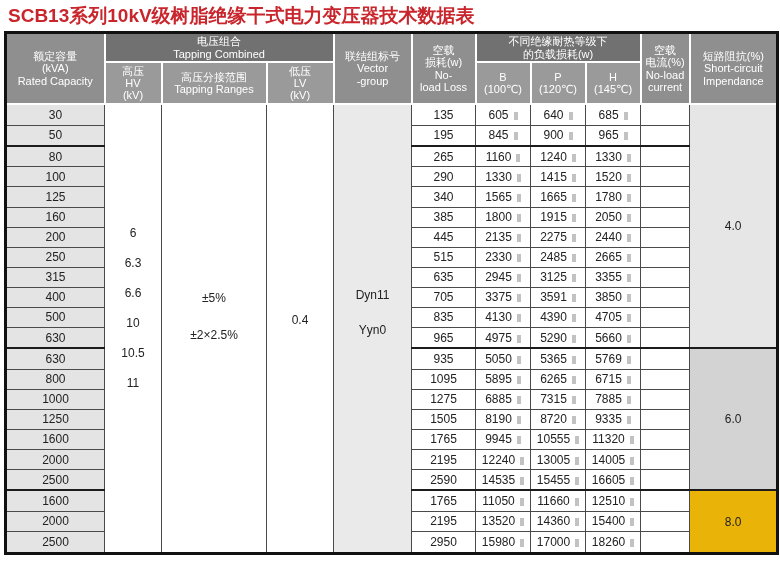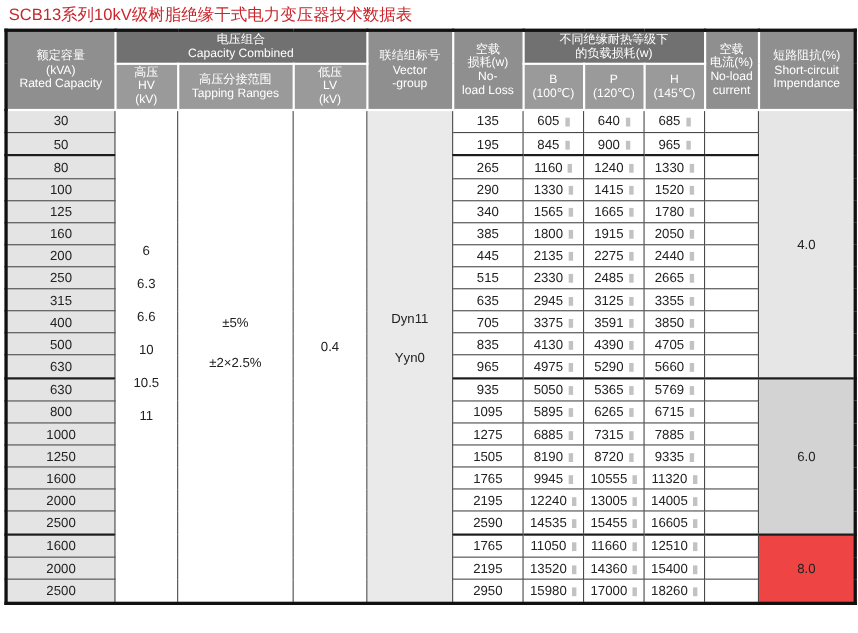--- a/index.html
+++ b/index.html
@@ -4,21 +4,21 @@
 <style>
   :root{
     --title-red:#c8262c; --header-dark:#717171; --header-mid:#8f8f8f; --header-sub:#9a9a9a;
     --row-gray:#e4e4e4; --vector-gray:#eaeaea; --border-black:#111111; --grid:#4a4a4a;
     --text:#222222; --mark:#c2c2c2;
   }
   *{box-sizing:border-box;}
   html,body{margin:0;padding:0;}
   body{width:780px;height:575px;background:#ffffff;font-family:"Liberation Sans","DejaVu Sans",sans-serif;overflow:hidden;}
   .titles{padding:5px 8px 3px 8px;}
-  .title-zh{color:var(--title-red);font-size:15px;font-weight:normal;line-height:1.2;}
+  .title-zh{color:var(--title-red);font-size:19px;font-weight:bold;line-height:1.2;}
   .title-en{color:var(--title-red);font-size:12.5px;line-height:1.2;margin-top:1px;}
   table{border-collapse:collapse;table-layout:fixed;width:772px;height:524px;margin-left:4px;border:3px solid var(--border-black);}
   thead th{border:2px solid #ffffff;color:#ffffff;font-weight:normal;font-size:11px;line-height:1.12;padding:0;text-align:center;vertical-align:middle;}
   th.h-mid{background:var(--header-mid);}
   th.h-dark{background:var(--header-dark);}
   th.h-sub{background:var(--header-sub);}
   .h-row1{height:30px;}
   .h-row2{height:42px;}
   tbody td{border:1px solid var(--grid);font-size:12px;color:var(--text);text-align:center;vertical-align:middle;padding:0;line-height:1;}
   tr.heavy-top td{border-top:2px solid #1c1c1c;}
@@ -57,21 +57,21 @@
   </colgroup>
   <thead>
     <tr class="h-row1">
       <th rowspan="2" class="h-mid">
           <div>额定容量</div>
           <div>(kVA)</div>
           <div>Rated Capacity</div>
         </th>
       <th colspan="3" class="h-dark">
           <div>电压组合</div>
-          <div>Capacity Combined</div>
+          <div>Tapping Combined</div>
         </th>
       <th rowspan="2" class="h-mid">
           <div>联结组标号</div>
           <div>Vector</div>
           <div>-group</div>
         </th>
       <th rowspan="2" class="h-mid">
           <div>空载</div>
           <div>损耗(w)</div>
           <div>No-</div>
@@ -304,21 +304,21 @@
         <td class="col-white"><span>16605</span><span class="mark"></span></td>
         <td class="col-white"><span></span></td>
       </tr>
       <tr class="heavy-top">
         <td class="col-kva"><span>1600</span></td>
         <td class="col-white"><span>1765</span></td>
         <td class="col-white"><span>11050</span><span class="mark"></span></td>
         <td class="col-white"><span>11660</span><span class="mark"></span></td>
         <td class="col-white"><span>12510</span><span class="mark"></span></td>
         <td class="col-white"><span></span></td>
-        <td class="col-imp" rowspan="3" style="background: #ef4444;"><span>8.0</span></td>
+        <td class="col-imp" rowspan="3" style="background: #eab308;"><span>8.0</span></td>
       </tr>
       <tr>
         <td class="col-kva"><span>2000</span></td>
         <td class="col-white"><span>2195</span></td>
         <td class="col-white"><span>13520</span><span class="mark"></span></td>
         <td class="col-white"><span>14360</span><span class="mark"></span></td>
         <td class="col-white"><span>15400</span><span class="mark"></span></td>
         <td class="col-white"><span></span></td>
       </tr>
       <tr>

